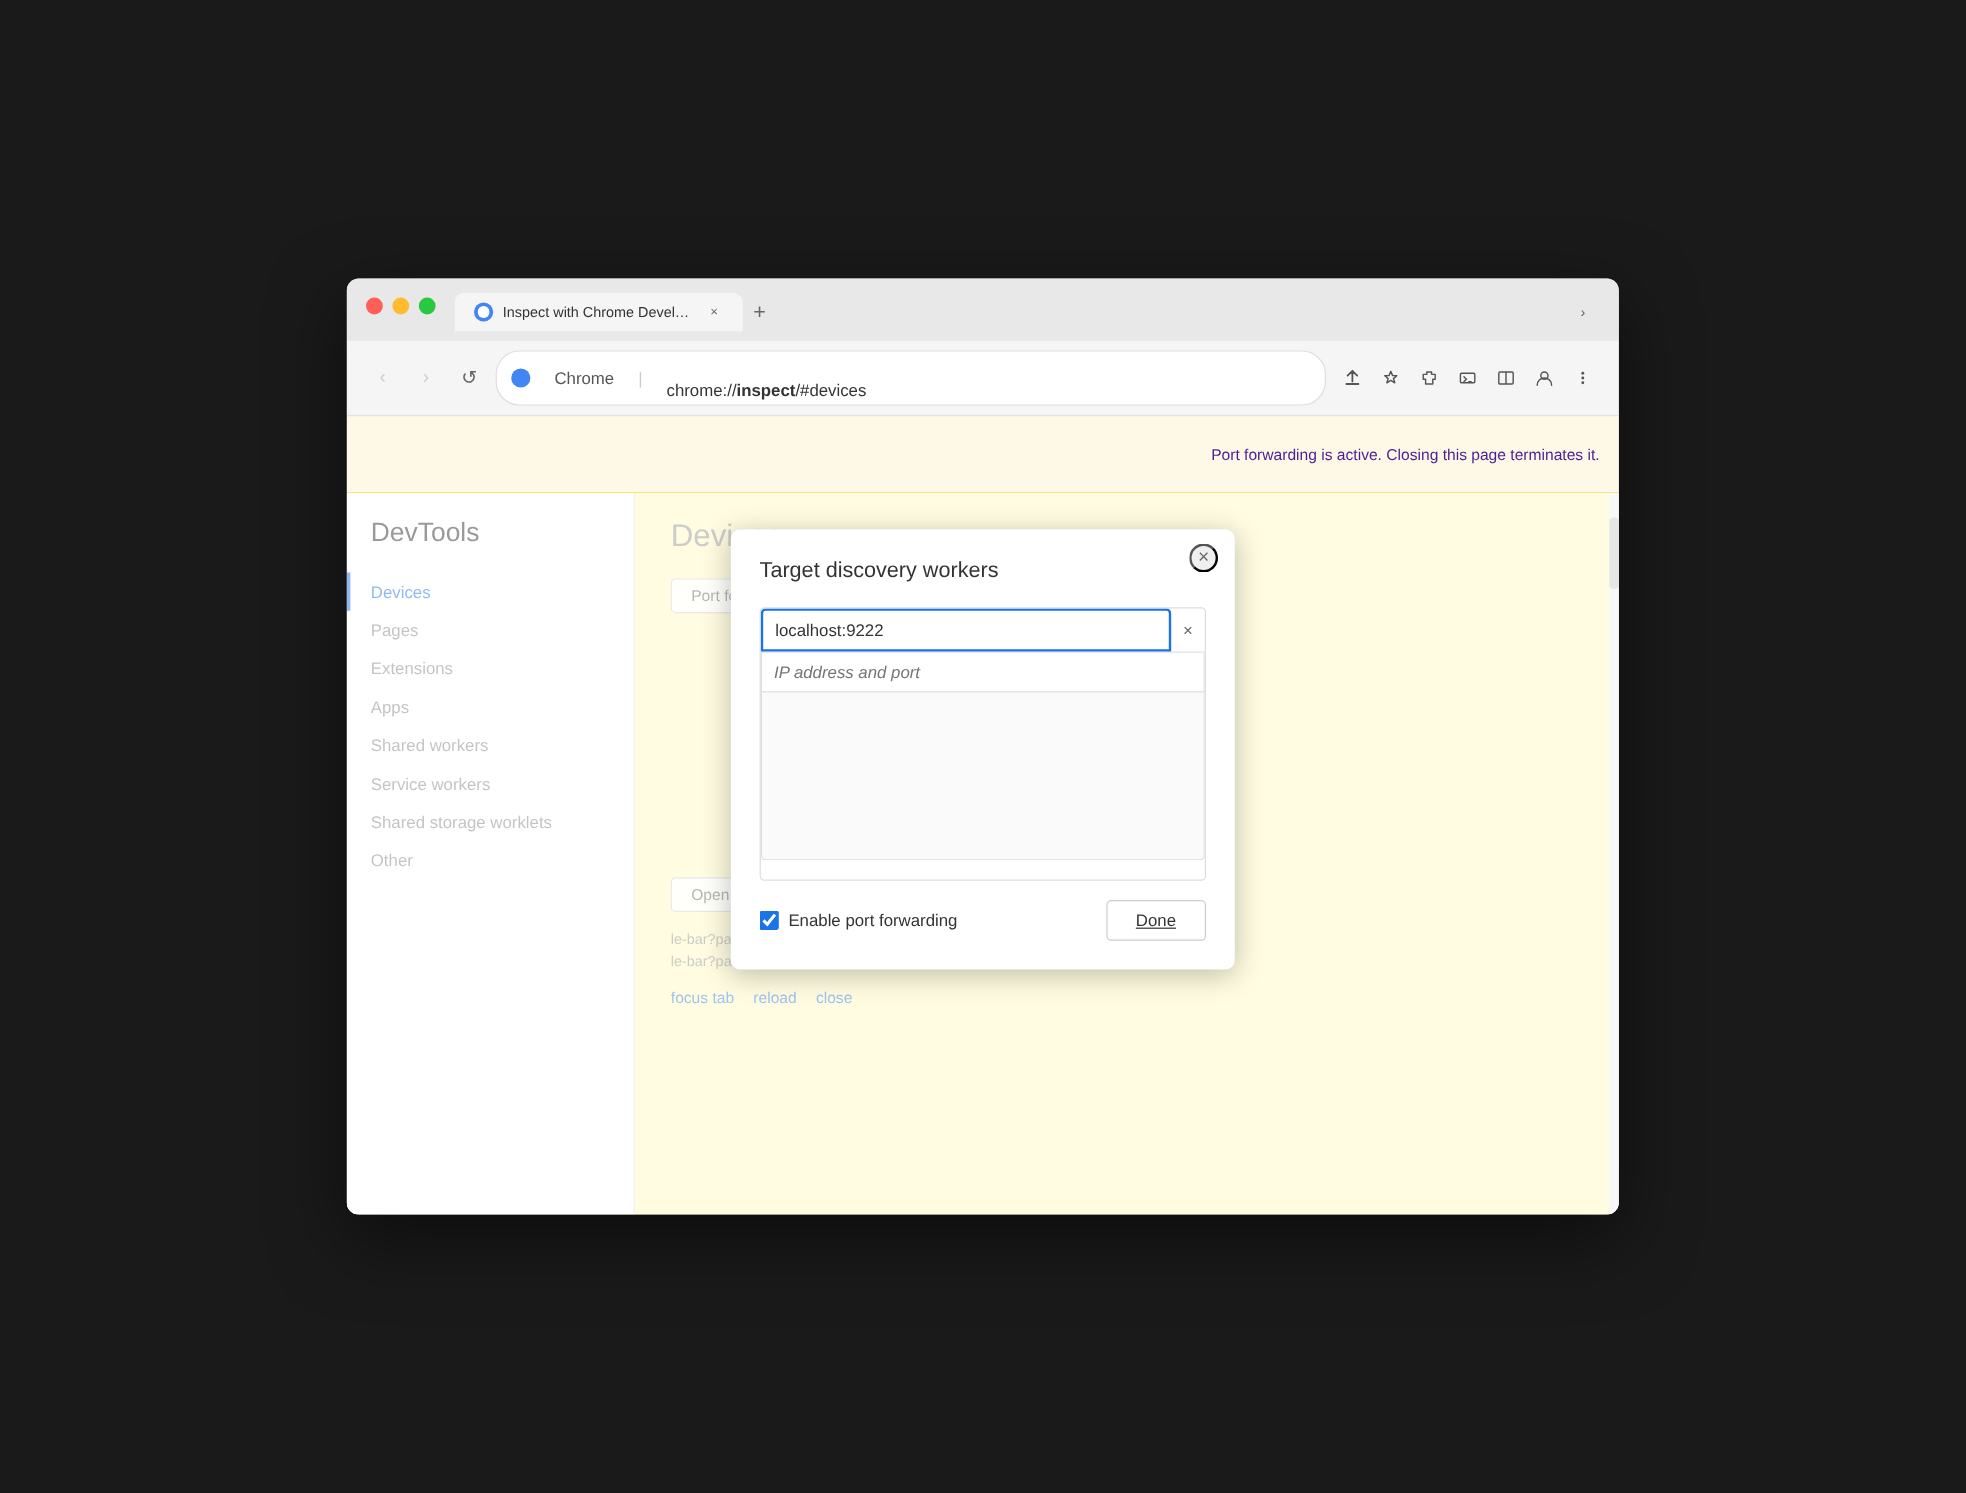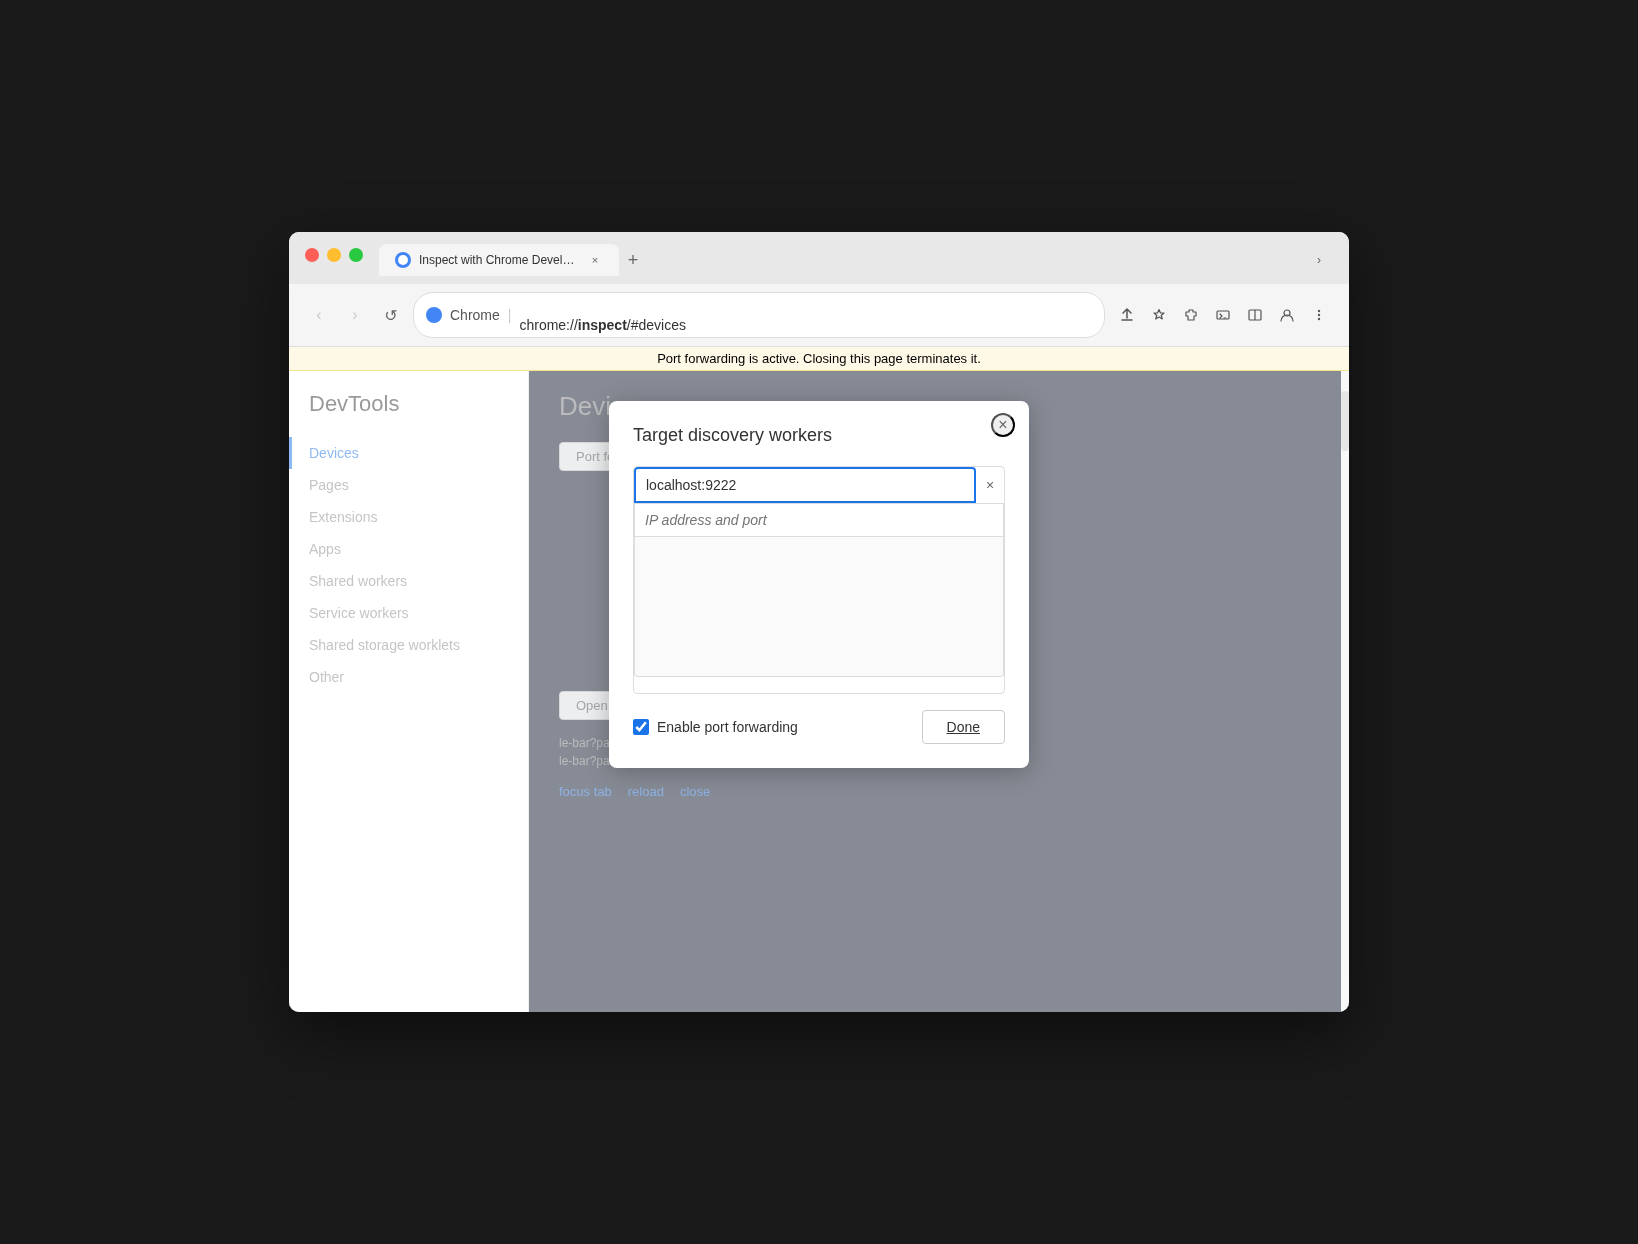--- a/index.html
+++ b/index.html
@@ -146,21 +146,21 @@
     .nav-btn.disabled { color: #ccc; cursor: default; }
 
     .address-input-wrap {
       flex: 1;
       display: flex;
       align-items: center;
       background: #fff;
       border: 1px solid #ddd;
       border-radius: 20px;
       padding: 4px 12px;
-      gap: 8px;
+      gap: 20px;
     }
 
     .address-favicon {
       width: 16px;
       height: 16px;
       background: #4285f4;
       border-radius: 50%;
       flex-shrink: 0;
     }
 
@@ -201,32 +201,32 @@
       border-radius: 50%;
       cursor: pointer;
       color: #555;
       font-size: 15px;
     }
 
     
     .notification-bar {
       background: #fef9e7;
       border-bottom: 1px solid #f0e68c;
-      padding: 4px 16px;
-      text-align: center;
+      padding: 24px 16px;
+      text-align: right;
       font-size: 13px;
-      color: #000000;
+      color: #4c1d95;
     }
 
     
     .browser-content {
       display: flex;
       flex: 1;
       overflow: hidden;
-      background: #0f172a;
+      background: #fef9c3;
       position: relative;
     }
 
     
     .sidebar {
       width: 240px;
       background: #fff;
       border-right: 1px solid #e0e0e0;
       padding: 20px 0;
       flex-shrink: 0;

